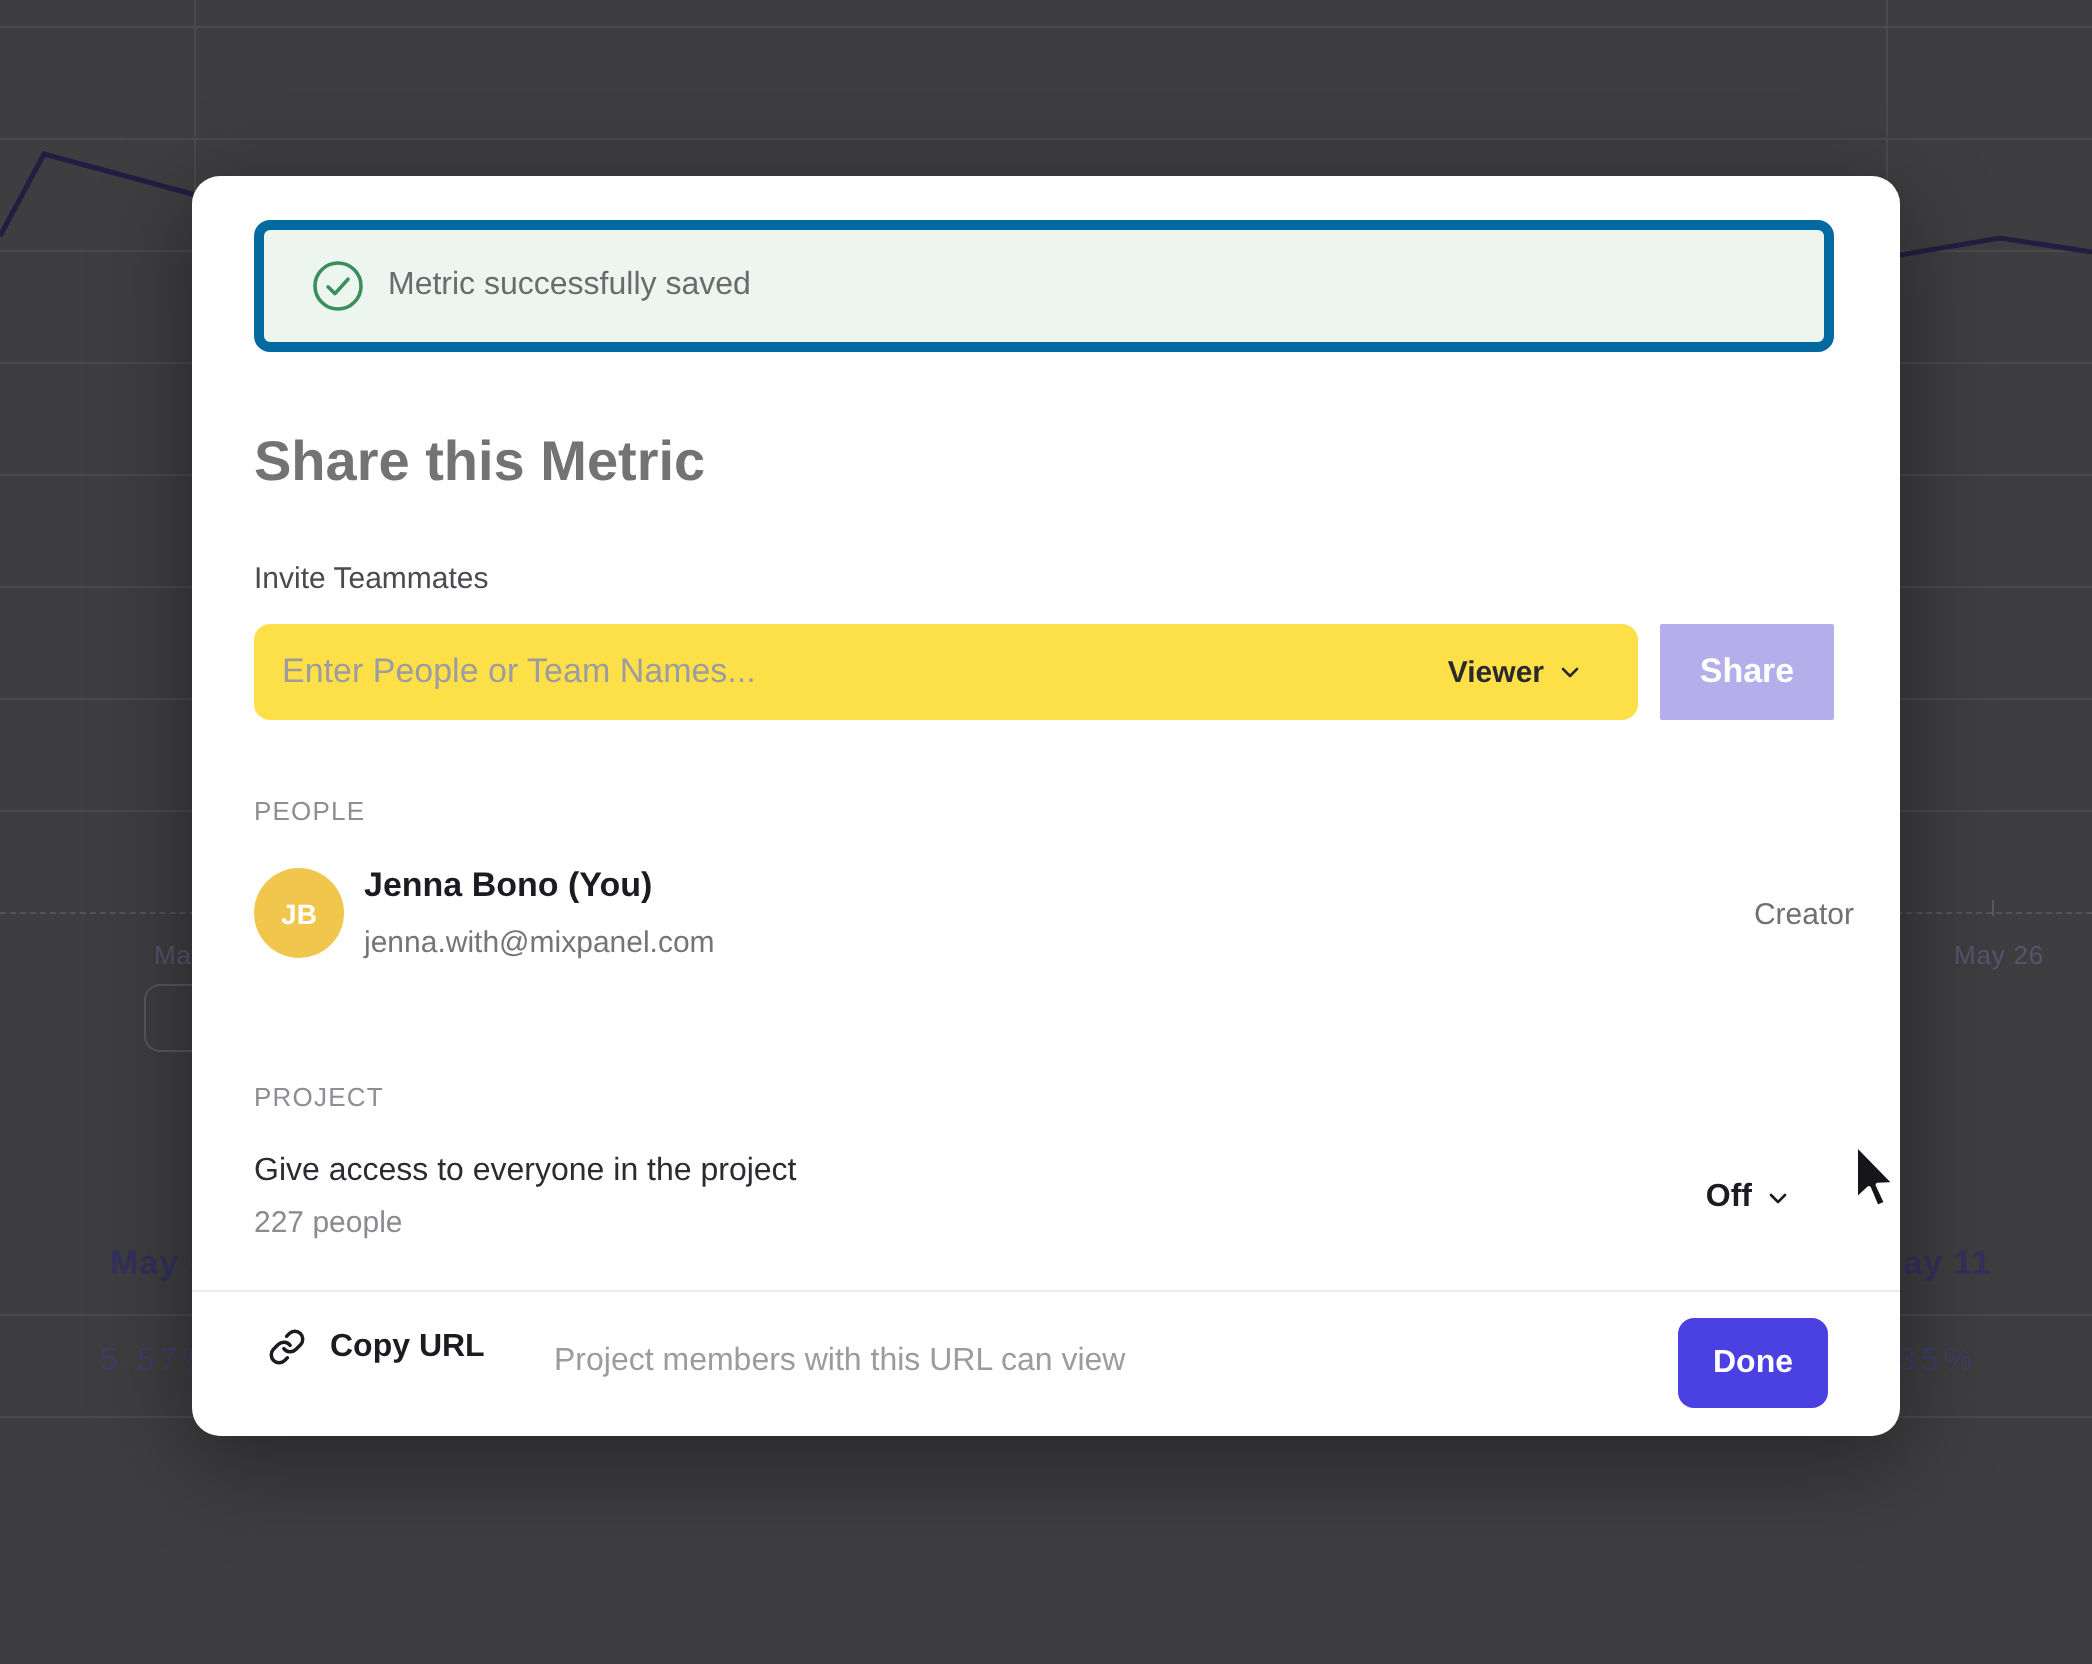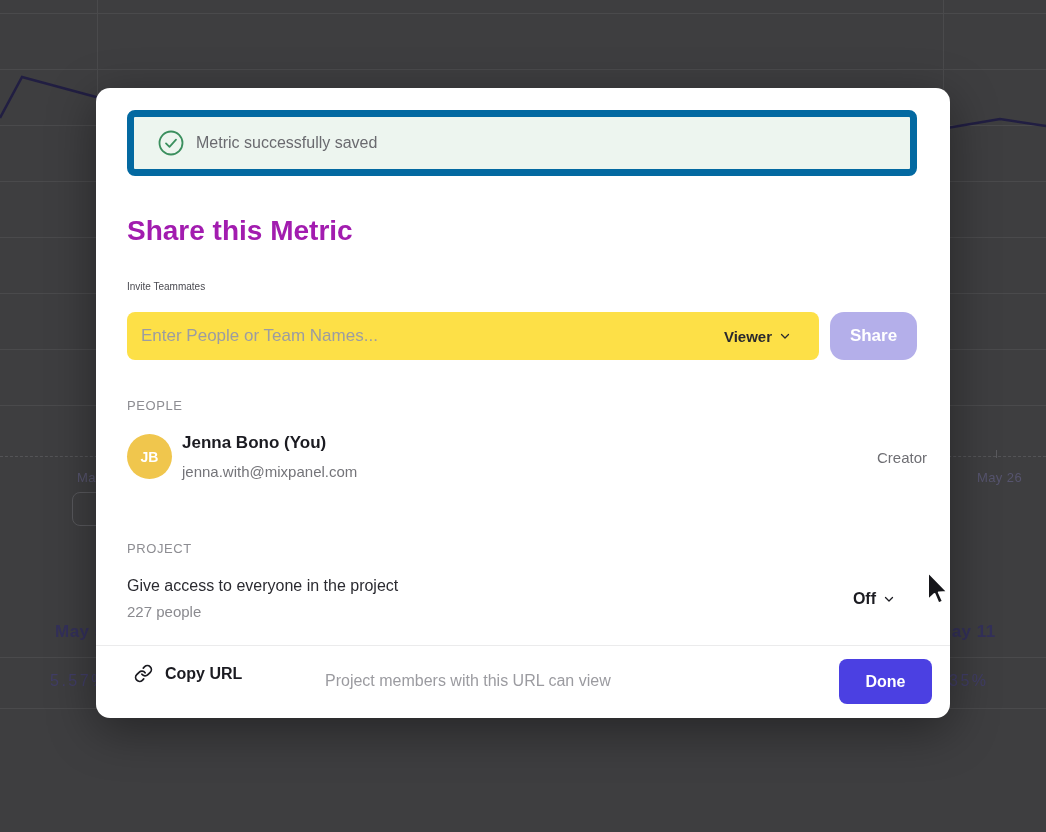--- a/index.html
+++ b/index.html
@@ -14,44 +14,44 @@
   .chartline{position:absolute;left:0;top:0;}
   .tick{position:absolute;width:1px;height:8px;background:#5a5a5e;}
   .axis-label{position:absolute;font-size:13px;color:#56546e;letter-spacing:.4px;}
   .mini-box{position:absolute;left:72px;top:492px;width:46px;height:34px;border:1.5px solid #58585c;border-radius:8px;color:#8a8a8e;font-size:14px;display:flex;align-items:center;justify-content:flex-end;padding-right:8px;}
   .tbl-head{position:absolute;font-size:17px;font-weight:700;color:#33305a;letter-spacing:.5px;}
   .tbl-val{position:absolute;font-size:16px;color:#403d66;letter-spacing:2.5px;}
   .tbl-line{position:absolute;left:0;width:1046px;height:1px;background:#4a4a4c;}
 
   
   .modal{position:absolute;left:96px;top:88px;width:854px;height:630px;background:#fff;border-radius:14px;z-index:10;box-shadow:0 12px 48px rgba(0,0,0,.4);}
-  .toast{position:absolute;left:31px;top:22px;width:790px;height:66px;background:#edf5ef;border:7px solid #0369a1;border-radius:8px;display:flex;align-items:center;padding:0 24px;}
+  .toast{position:absolute;left:31px;top:22px;width:790px;height:66px;background:#edf5ef;border:5px solid #0369a1;border-radius:8px;display:flex;align-items:center;padding:0 24px;}
   .toast-text{margin-left:12px;font-size:16px;color:#6a6a6f;}
-  .modal-title{position:absolute;left:31px;top:127px;font-size:28px;font-weight:700;color:#a21caf;}
-  .invite-label{position:absolute;left:31px;top:193px;font-size:10px;font-weight:500;color:#4a4a50;}
+  .modal-title{position:absolute;left:31px;top:127px;font-size:28px;font-weight:700;color:#737373;}
+  .invite-label{position:absolute;left:31px;top:193px;font-size:15px;font-weight:500;color:#4a4a50;}
   .invite-field{position:absolute;left:31px;top:224px;width:692px;height:48px;background:#fde047;border-radius:8px;display:flex;align-items:center;}
   .invite-input{flex:1;border:none;background:transparent;outline:none;font-size:17px;color:#2a2a30;padding:0 0 0 14px;}
   .invite-input::placeholder{color:#9c9ca1;}
   .role-select{display:flex;align-items:center;gap:7px;margin-right:28px;cursor:pointer;}
   .role-select span{font-size:15px;font-weight:700;color:#29292e;text-align:right;}
-  .share-btn{position:absolute;left:734px;top:224px;width:87px;height:48px;background:#b4afea;border:none;border-radius:14px;color:#fff;font-size:17px;font-weight:700;}
+  .share-btn{position:absolute;left:734px;top:224px;width:87px;height:48px;background:#b4afea;border:none;border-radius:1px;color:#fff;font-size:17px;font-weight:700;}
   .section-h{position:absolute;left:31px;font-size:13px;font-weight:500;color:#8d8d92;letter-spacing:.6px;}
   .avatar{position:absolute;left:31px;top:346px;width:45px;height:45px;border-radius:50%;display:flex;align-items:center;justify-content:center;color:#fff;font-size:14px;font-weight:600;}
   .member-name{position:absolute;left:86px;top:345px;font-size:17px;font-weight:700;color:#1b1b21;}
   .member-email{position:absolute;left:86px;top:375px;font-size:15px;color:#747479;}
   .member-role{position:absolute;right:23px;top:361px;font-size:15px;color:#6f6f74;}
   .proj-title{position:absolute;left:31px;top:489px;font-size:16px;color:#2b2b31;}
   .proj-sub{position:absolute;left:31px;top:515px;font-size:15px;color:#8a8a8f;}
   .proj-toggle{position:absolute;right:55px;top:502px;display:flex;align-items:center;gap:7px;cursor:pointer;justify-content:center;}
   .proj-toggle span{font-size:16px;font-weight:600;color:#1b1b21;}
   .footer-line{position:absolute;left:0;top:557px;width:854px;height:1px;background:#ebebec;}
   .copy-url{position:absolute;left:38px;top:576px;display:flex;align-items:center;gap:12px;cursor:pointer;}
   .copy-url span{font-size:16px;font-weight:700;color:#1b1b21;}
-  .footer-hint{position:absolute;left:181px;top:584px;font-size:16px;color:#9b9ba0;margin-left:48px;}
-  .done-btn{position:absolute;left:743px;top:571px;width:93px;height:45px;background:#4b40e2;border:none;border-radius:8px;color:#fff;font-size:16px;font-weight:700;}
+  .footer-hint{position:absolute;left:181px;top:584px;font-size:16px;color:#9b9ba0;}
+  .done-btn{position:absolute;left:743px;top:571px;width:75px;height:45px;background:#4b40e2;border:none;border-radius:8px;color:#fff;font-size:16px;font-weight:700;}
   .cursor{position:absolute;left:925px;top:570px;z-index:30;}
 </style>
 </head>
 <body>
 
 <div class="screen">
 
   <div class="bg">
     <div class="gl-h" style="top:13px"></div>
     <div class="gl-h" style="top:69px"></div>

